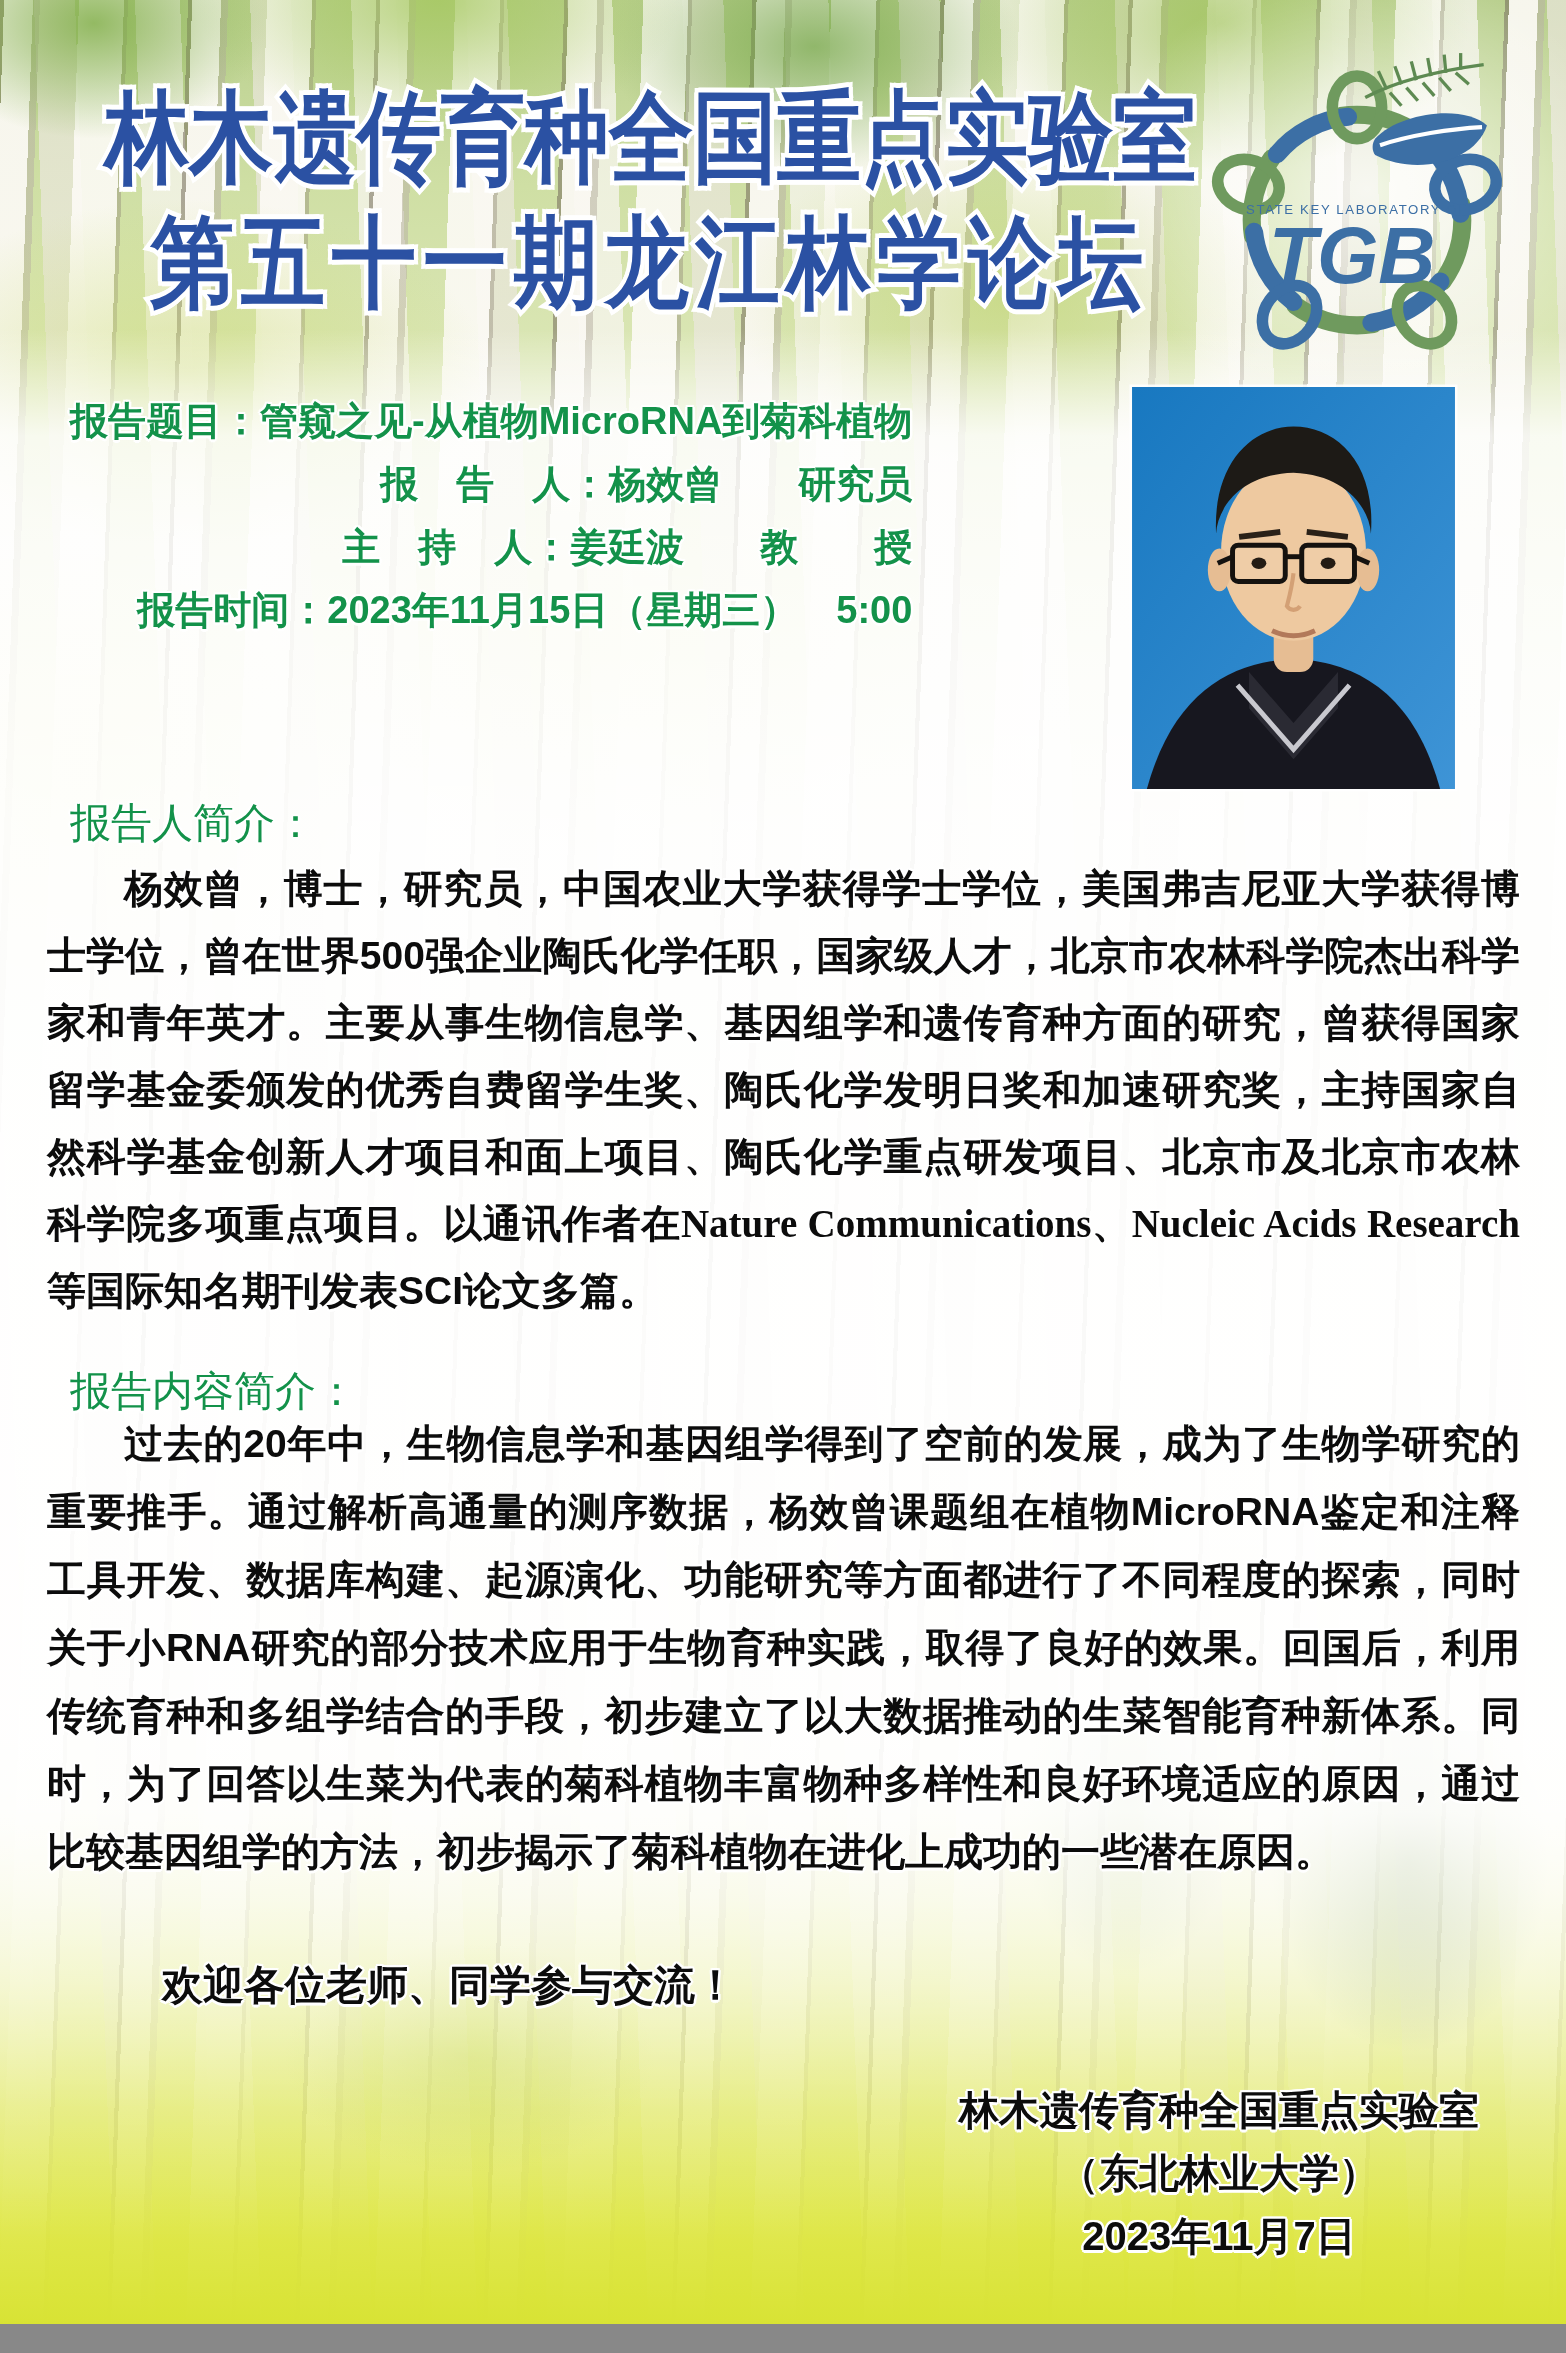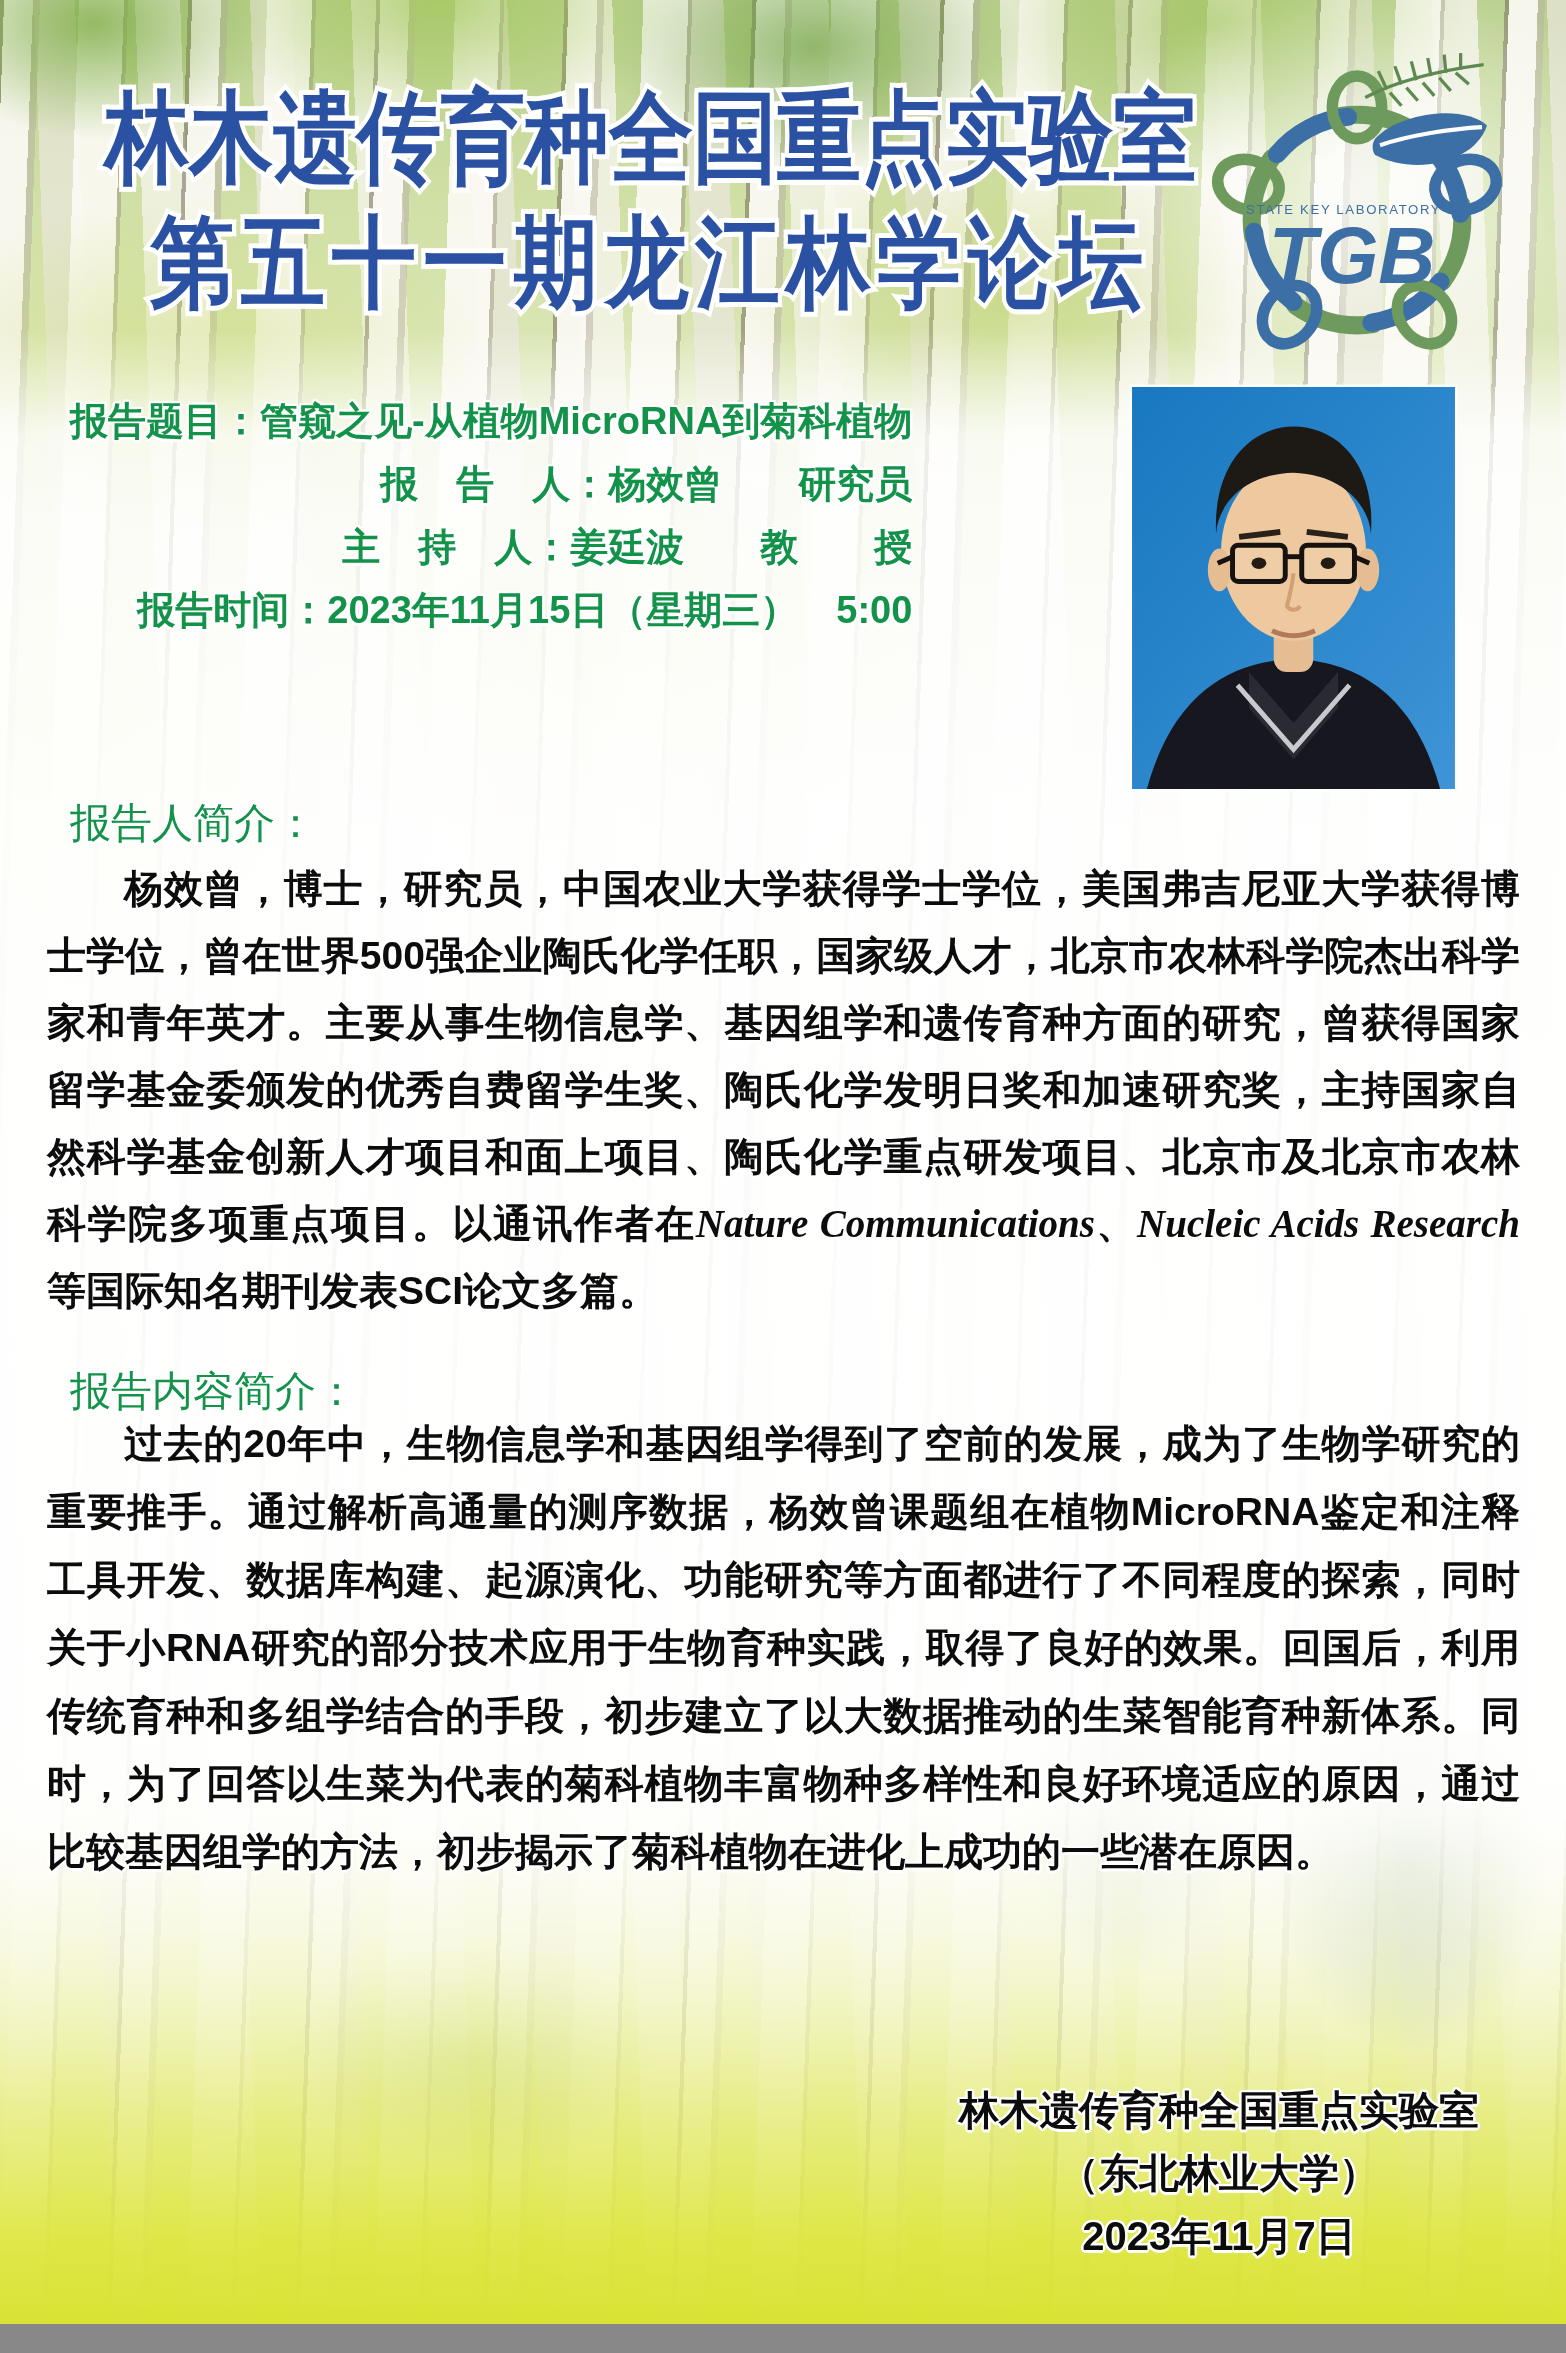--- a/index.html
+++ b/index.html
@@ -72,21 +72,21 @@
   }
   .section-heading{
     position:absolute;left:70px;font-size:41px;font-weight:400;color:#13924a;white-space:nowrap;
   }
   .body-par{
     position:absolute;left:47px;width:1473px;margin:0;
     font-size:39px;font-weight:700;color:#0c0c0c;line-height:67px;
     text-align:justify;text-indent:77px;
   }
   .content-par{line-height:68px;}
-  .latin-journal{font-family:"Liberation Serif","DejaVu Serif",serif;font-style:italic;font-weight:700;}
+  .latin-journal{font-family:"Liberation Serif","DejaVu Serif",serif;font-weight:700;}
   .welcome{
     position:absolute;left:162px;top:1958px;font-size:41px;font-weight:700;
     color:#0c0c0c;white-space:nowrap;
   }
   .footer-block{position:absolute;left:873px;top:2079px;width:692px;text-align:center;}
   .footer-line{height:63px;line-height:63px;font-size:40px;font-weight:700;color:#0c0c0c;white-space:nowrap;}
   
   .logo-box{position:absolute;left:1204px;top:43px;width:306px;height:313px;}
   .photo-box{position:absolute;left:1132px;top:387px;width:323px;height:402px;
     box-shadow:0 0 0 2.5px rgba(255,255,255,.85);}
@@ -188,20 +188,21 @@
       <path d="M170 296 Q196 308 222 296" stroke="#b2795a" stroke-width="6" fill="none"></path>
     </svg>
   </div>
 
   <div class="section-heading halo-sm" style="top:796px;">报告人简介：</div>
   <p class="body-par halo-sm" style="top:855px;"><span>杨效曾，博士，研究员，中国农业大学获得学士学位，美国弗吉尼亚大学获得博士学位，曾在世界500强企业陶氏化学任职，国家级人才，北京市农林科学院杰出科学家和青年英才。主要从事生物信息学、基因组学和遗传育种方面的研究，曾获得国家留学基金委颁发的优秀自费留学生奖、陶氏化学发明日奖和加速研究奖，主持国家自然科学基金创新人才项目和面上项目、陶氏化学重点研发项目、北京市及北京市农林科学院多项重点项目。以通讯作者在</span><span class="latin-journal">Nature Communications</span><span>、</span><span class="latin-journal">Nucleic Acids Research</span><span>等国际知名期刊发表SCI论文多篇。</span></p>
 
   <div class="section-heading halo-sm" style="top:1364px;">报告内容简介：</div>
   <p class="body-par content-par halo-sm" style="top:1410px;">过去的20年中，生物信息学和基因组学得到了空前的发展，成为了生物学研究的重要推手。通过解析高通量的测序数据，杨效曾课题组在植物MicroRNA鉴定和注释工具开发、数据库构建、起源演化、功能研究等方面都进行了不同程度的探索，同时关于小RNA研究的部分技术应用于生物育种实践，取得了良好的效果。回国后，利用传统育种和多组学结合的手段，初步建立了以大数据推动的生菜智能育种新体系。同时，为了回答以生菜为代表的菊科植物丰富物种多样性和良好环境适应的原因，通过比较基因组学的方法，初步揭示了菊科植物在进化上成功的一些潜在原因。</p>
 
+  <div class="welcome halo-sm">欢迎各位老师、同学参与交流！</div>
 
   <div class="footer-block">
     <div class="footer-line halo-sm">林木遗传育种全国重点实验室</div>
     <div class="footer-line halo-sm">（东北林业大学）</div>
     <div class="footer-line halo-sm">2023年11月7日</div>
   </div>
 
 </div>
 
 

